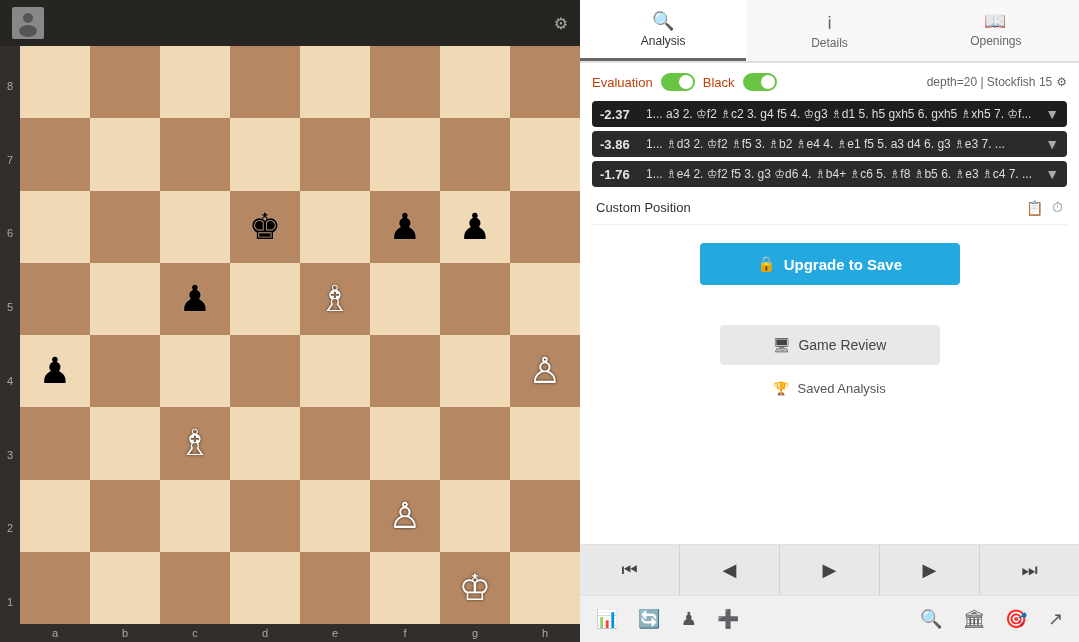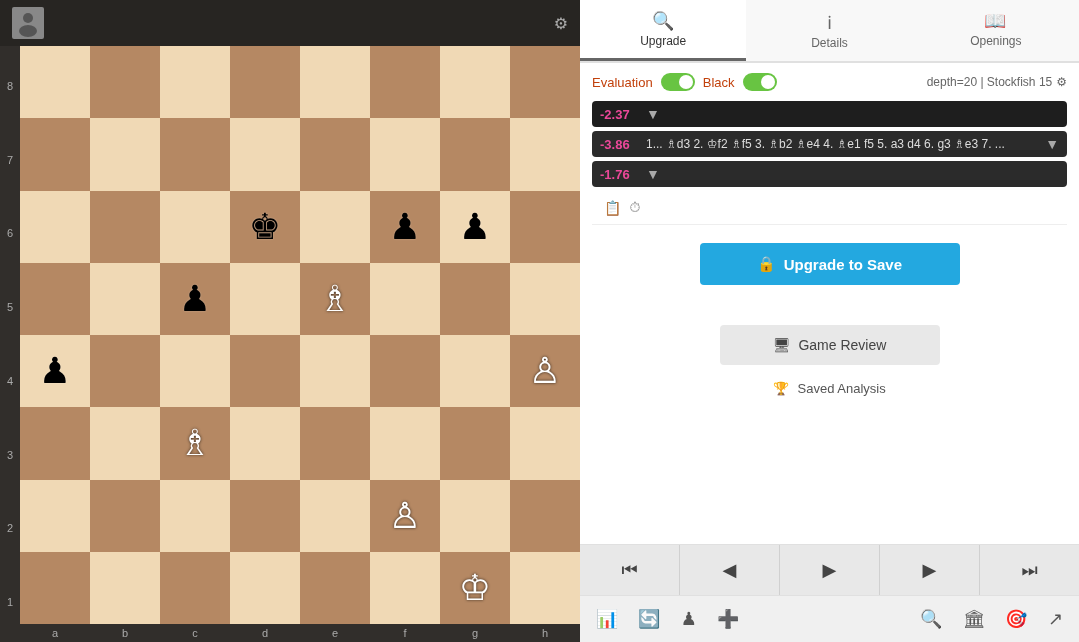--- a/index.html
+++ b/index.html
@@ -236,21 +236,21 @@
       gap: 8px;
       font-size: 12px;
     }
 
     .eval-score {
       font-weight: 700;
       font-size: 13px;
       min-width: 38px;
     }
 
-    .eval-score.negative { color: #ec4899; }
+    .eval-score.negative { color: #e5e5e5; }
 
     .eval-moves {
       flex: 1;
       overflow: hidden;
       text-overflow: ellipsis;
       white-space: nowrap;
       color: #ddd;
       font-size: 12px;
     }
 
@@ -504,21 +504,21 @@
   </div>
 
 
 </div>
 
 <div class="right-panel">
 
   <div class="tabs">
     <div class="tab active">
       <span class="tab-icon">🔍</span>
-      <span>Upgrade</span>
+      <span>Analysis</span>
     </div>
     <div class="tab">
       <span class="tab-icon">ℹ</span>
       <span>Details</span>
     </div>
     <div class="tab">
       <span class="tab-icon">📖</span>
       <span>Openings</span>
     </div>
   </div>
@@ -531,33 +531,36 @@
       <span class="eval-label">Black</span>
       <div class="toggle-switch"></div>
       <div class="depth-info">
         <span>depth=20 | Stockfish 15</span>
         <span style="cursor:pointer">⚙</span>
       </div>
     </div>
 
     <div class="eval-line eval-line-1">
       <span class="eval-score negative">-2.37</span>
+      <span class="eval-moves">1... a3 2. ♔f2 ♗c2 3. g4 f5 4. ♔g3 ♗d1 5. h5 gxh5 6. gxh5 ♗xh5 7. ♔f...</span>
       <span class="expand-arrow">▼</span>
     </div>
     <div class="eval-line">
       <span class="eval-score negative">-3.86</span>
       <span class="eval-moves">1... ♗d3 2. ♔f2 ♗f5 3. ♗b2 ♗e4 4. ♗e1 f5 5. a3 d4 6. g3 ♗e3 7. ...</span>
       <span class="expand-arrow">▼</span>
     </div>
     <div class="eval-line">
       <span class="eval-score negative">-1.76</span>
+      <span class="eval-moves">1... ♗e4 2. ♔f2 f5 3. g3 ♔d6 4. ♗b4+ ♗c6 5. ♗f8 ♗b5 6. ♗e3 ♗c4 7. ...</span>
       <span class="expand-arrow">▼</span>
     </div>
 
     <div class="custom-position-row">
+      <span class="custom-position-label">Custom Position</span>
       <span class="copy-icon">📋</span>
       <span class="reset-icon">⏱</span>
     </div>
 
     <button class="upgrade-btn">
       <span>🔒</span>
       <span>Upgrade to Save</span>
     </button>
 
     <button class="game-review-btn">

